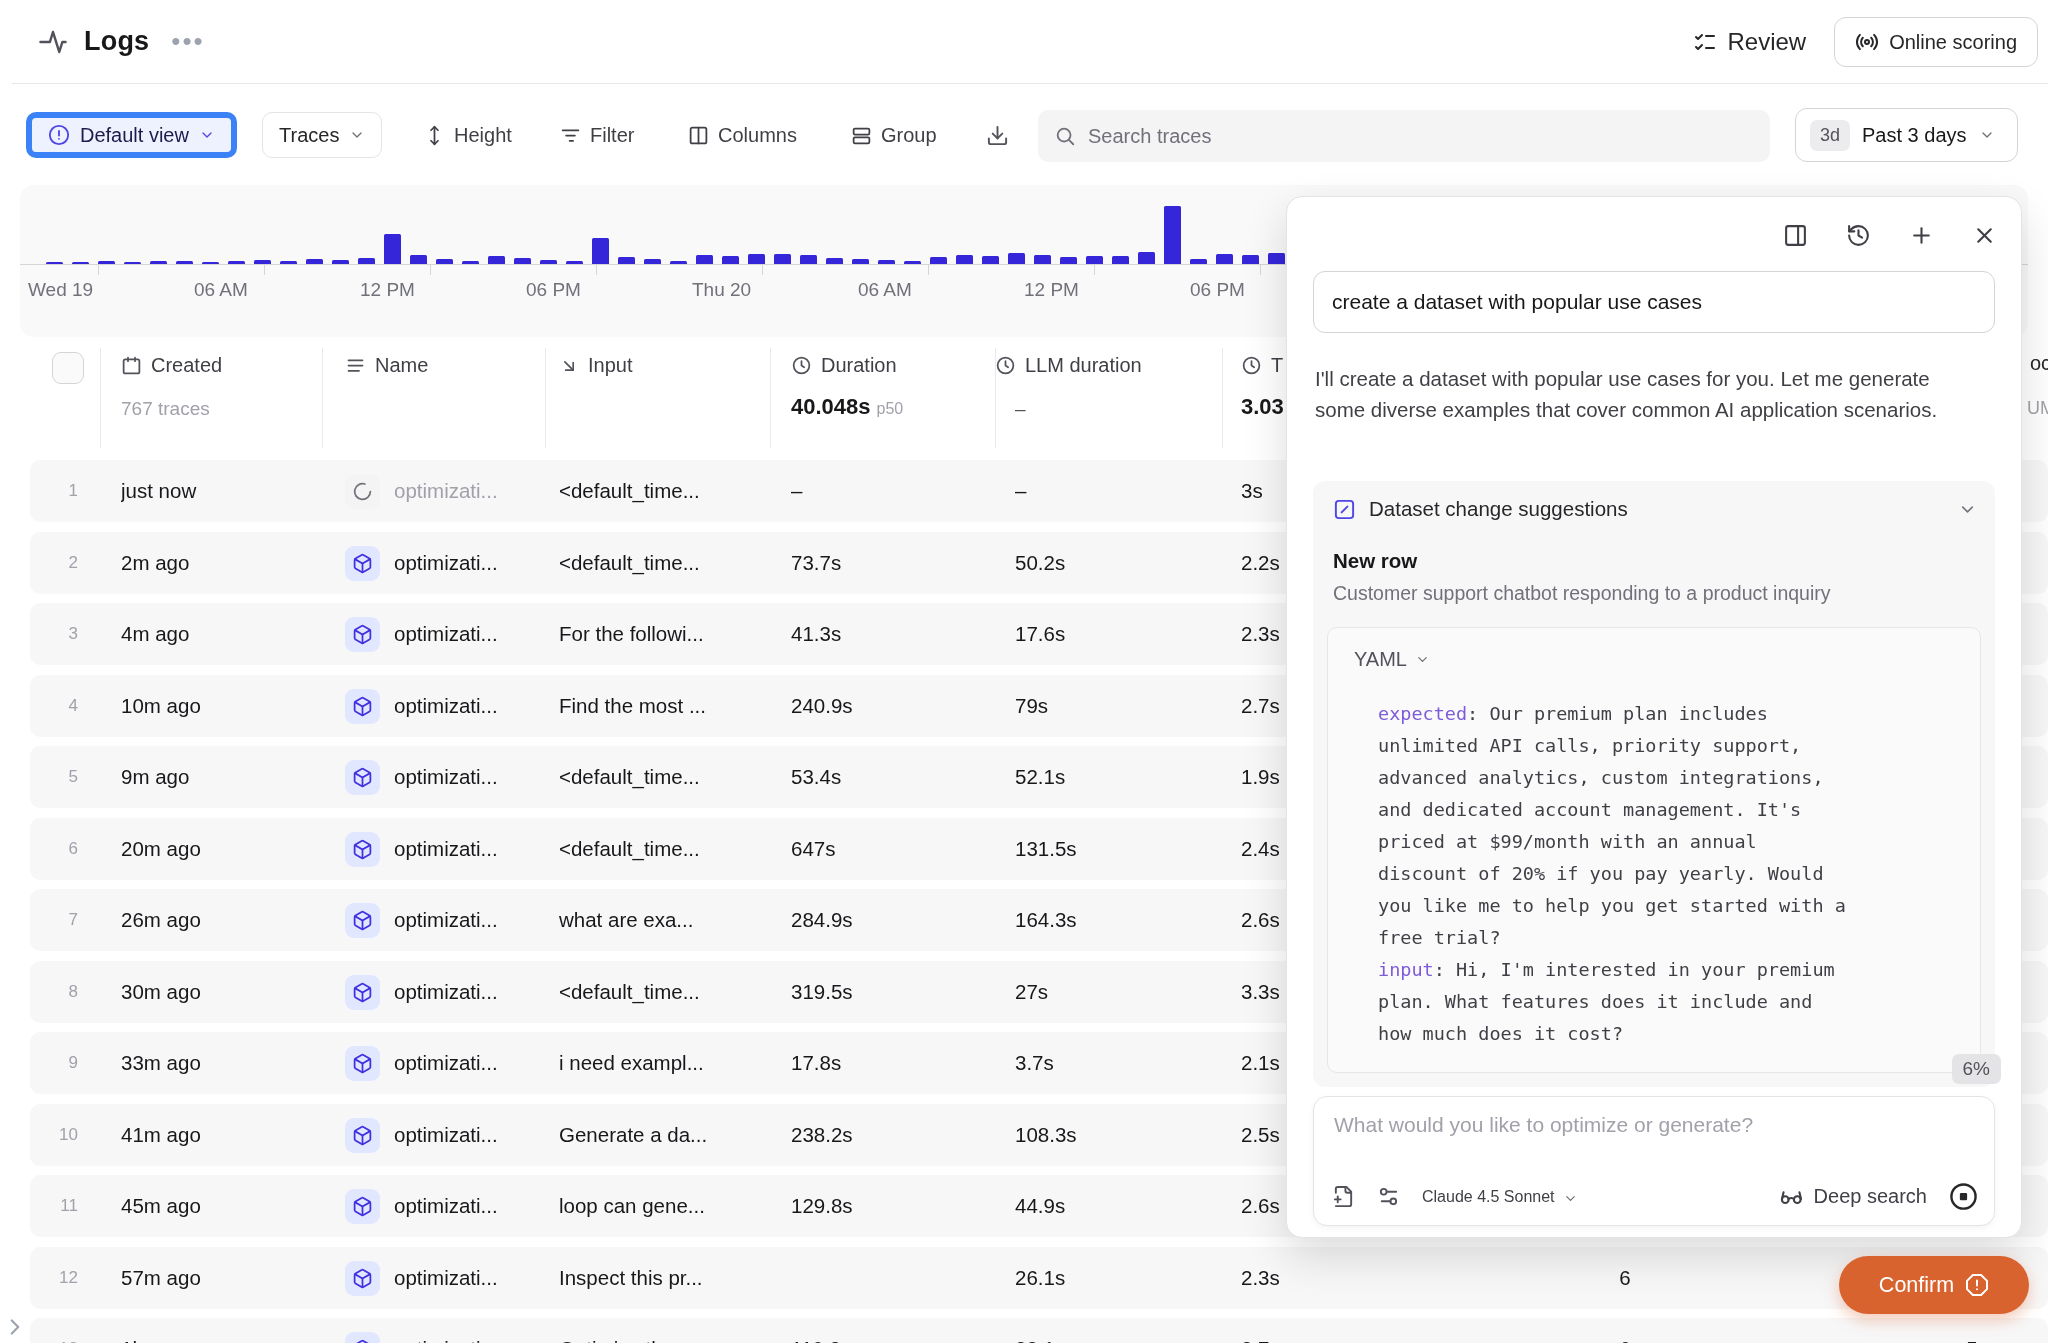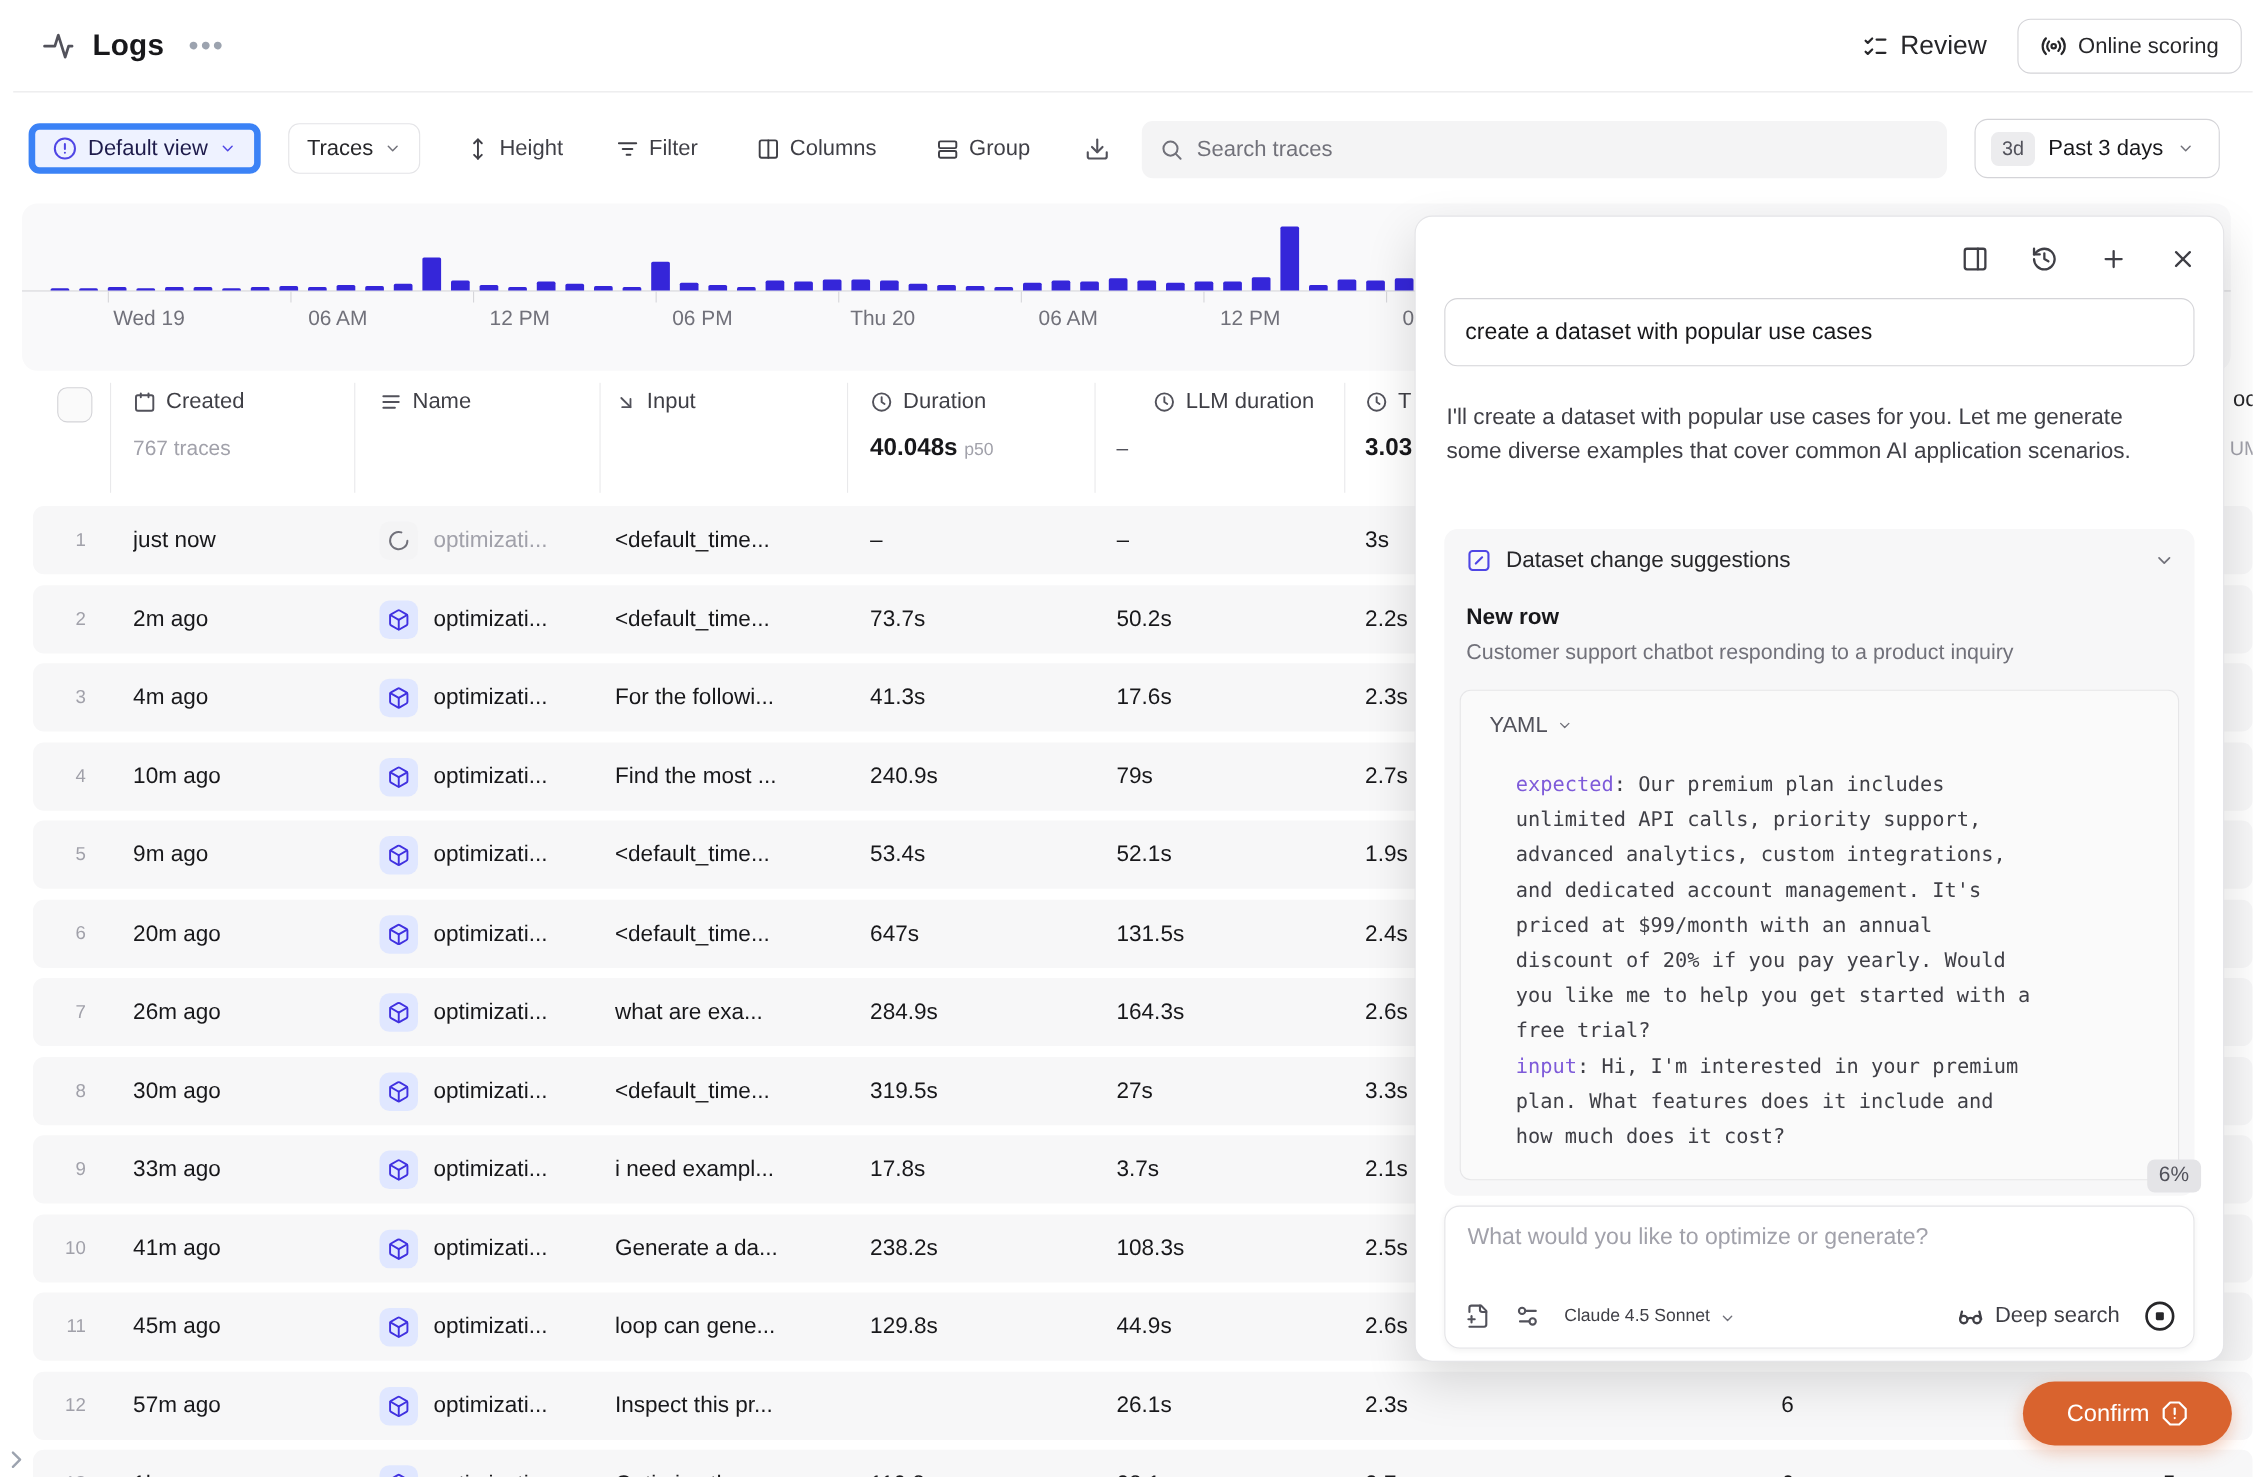--- a/index.html
+++ b/index.html
@@ -31,21 +31,21 @@
   .searchbox input::placeholder { color:#71717a; }
   .rangebox { position:absolute; left:1795px; top:8px; width:223px; height:54px; border:1px solid #d4d4d8; border-radius:12px; background:#fff; display:flex; align-items:center; gap:12px; padding:0 14px; cursor:pointer; }
   .range-chip { background:#ececee; border-radius:7px; font-size:18px; color:#52525b; padding:5px 10px; }
   .range-label { font-size:20px; color:#18181b; }
 
   
   .histo { position:absolute; left:20px; top:185px; width:2008px; height:152px; background:#f9f9fa; border-radius:14px; }
   .histo .baseline { position:absolute; left:0; top:79px; width:100%; height:1px; background:#d6d6da; }
   .bar { position:absolute; background:#3526d9; border-radius:1.5px 1.5px 0 0; }
   .tick { position:absolute; width:1px; height:10px; top:80px; background:#d6d6da; }
-  .axis-label { position:absolute; top:94px; width:140px; text-align:right; font-size:19px; color:#71717a; }
+  .axis-label { position:absolute; top:94px; width:140px; text-align:left; font-size:19px; color:#71717a; }
 
   
   .thead { position:absolute; left:0; top:346px; width:2048px; height:106px; background:#fff; }
   .cb { position:absolute; left:52px; top:6px; width:32px; height:32px; border:1.5px solid #d4d4d8; border-radius:9px; background:#fafafa; cursor:pointer; }
   .hsep { position:absolute; top:2px; height:100px; width:1px; background:#e9e9eb; }
   .hcell { position:absolute; top:8px; display:flex; align-items:center; gap:9px; font-size:20px; color:#3f3f46; }
   .hcell .ic { color:#52525b; }
   .hsub { position:absolute; top:52px; font-size:19px; color:#a1a1aa; }
   .hagg { position:absolute; top:48px; font-size:22px; font-weight:700; color:#18181b; }
   .hagg .unit { font-size:16px; font-weight:400; color:#a1a1aa; margin-left:6px; }
@@ -353,21 +353,21 @@
             <circle cx="12" cy="12" r="9"></circle>
             <polyline points="12 7 12 12 15 14"></polyline>
           </svg>
       </span>
       <span>Duration</span>
     </div>
     <div class="hagg" style="left:791px">
       <span>40.048s</span><span class="unit">p50</span>
     </div>
 
-    <div class="hcell" style="left:1048px">
+    <div class="hcell" style="left:995px">
       <span>
         <svg class="ic" width="21" height="21" viewBox="0 0 24 24">
             <circle cx="12" cy="12" r="9"></circle>
             <polyline points="12 7 12 12 15 14"></polyline>
           </svg>
       </span>
       <span>LLM duration</span>
     </div>
     <div class="hsub" style="left:1015px; color:#52525b">–</div>
 

